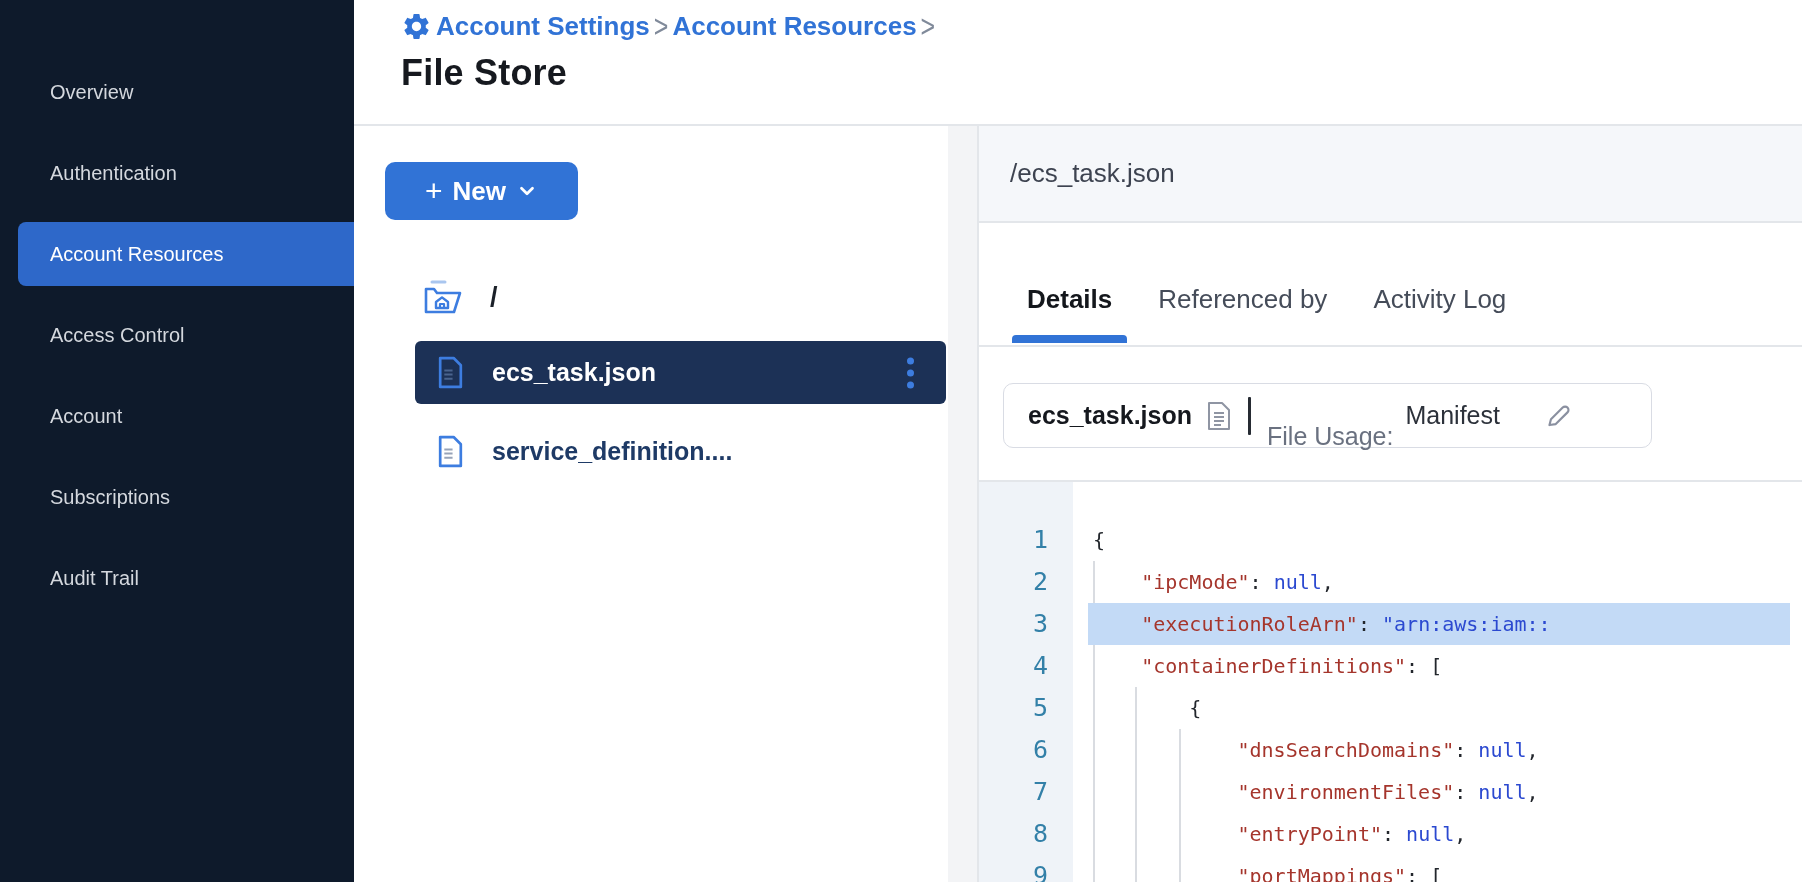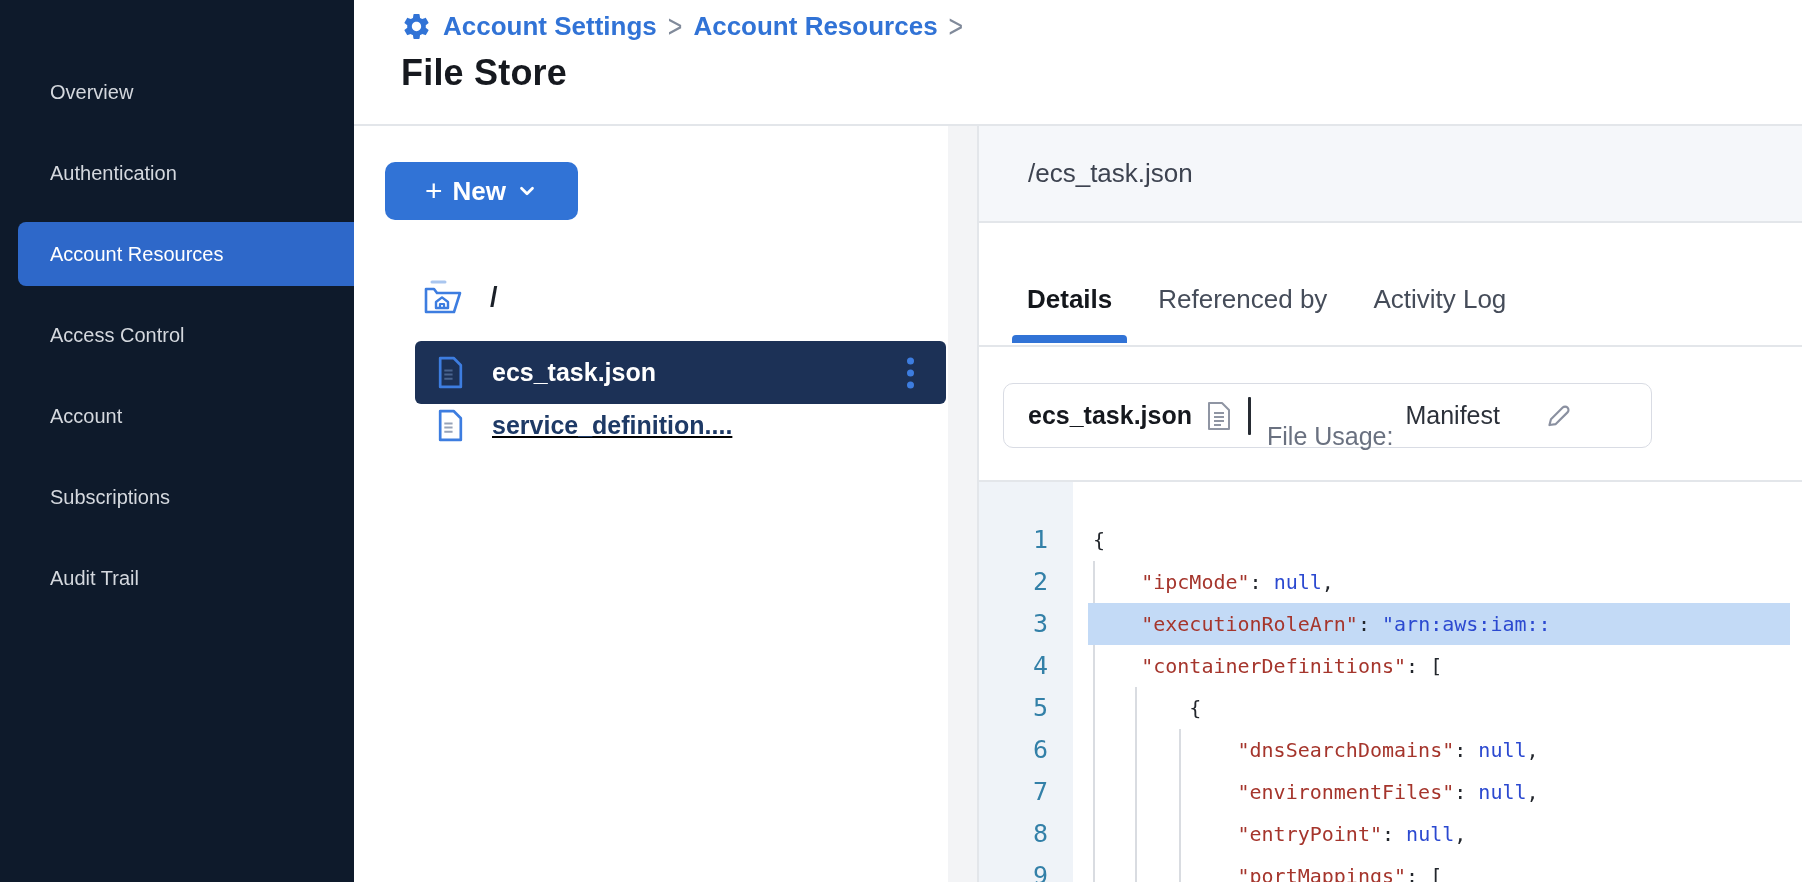--- a/index.html
+++ b/index.html
@@ -16,21 +16,21 @@
 
   
   .sidebar{position:absolute;left:0;top:0;width:354px;height:882px;background:var(--sidebar-bg);padding-top:60px;}
   .side-item{height:64px;display:flex;align-items:center;padding-left:50px;margin-bottom:17px;
     color:var(--sidebar-text);font-size:20px;font-weight:400;cursor:pointer;}
   .side-item.active{margin-left:18px;padding-left:32px;background:var(--sidebar-active-bg);
     border-radius:8px 0 0 8px;color:#ffffff;}
 
   
   .topbar{position:absolute;left:354px;top:0;right:0;height:126px;background:#fff;border-bottom:2px solid var(--border);}
-  .breadcrumb{position:absolute;left:47px;top:8px;height:36px;display:flex;align-items:center;gap:11px;}
+  .breadcrumb{position:absolute;left:47px;top:8px;height:36px;display:flex;align-items:center;gap:4px;}
   .crumb{color:var(--accent);font-size:26px;font-weight:600;cursor:pointer;}
   .crumb-sep{color:#808a9a;font-size:25px;font-weight:500;transform:scaleY(1.25);}
   .gear{width:31px;height:31px;display:block;}
   .page-title{position:absolute;left:47px;top:52px;font-size:36px;font-weight:700;color:#16191f;letter-spacing:.2px;}
 
   
   .mid-panel{position:absolute;left:354px;top:126px;width:594px;bottom:0;background:#fff;}
   .new-btn{position:absolute;left:31px;top:36px;width:193px;height:58px;border:none;border-radius:10px;
     background:var(--accent);color:#fff;font-size:26px;font-weight:700;display:flex;align-items:center;
     justify-content:center;gap:10px;cursor:pointer;font-family:inherit;}
@@ -49,21 +49,21 @@
   .kebab i{width:7px;height:7px;border-radius:50%;background:var(--icon-stroke);display:block;}
   .file-row.selected .kebab{display:flex;}
 
   
   .scroll-strip{position:absolute;left:948px;top:126px;width:29px;bottom:0;background:var(--scroll-bg);}
   .v-divider{position:absolute;left:977px;top:126px;width:2px;bottom:0;background:var(--border);}
 
   
   .right-panel{position:absolute;left:979px;top:126px;right:0;bottom:0;background:#fff;}
   .path-strip{position:absolute;left:0;right:0;top:0;height:97px;background:var(--strip-bg);
-    border-bottom:2px solid var(--border);display:flex;align-items:center;padding-left:49px;
+    border-bottom:2px solid var(--border);display:flex;align-items:center;padding-left:31px;
     font-size:26px;color:#3d4350;font-weight:500;}
   .tabs{position:absolute;left:0;right:0;top:97px;height:124px;border-bottom:2px solid var(--border);
     display:flex;align-items:center;padding:30px 0 0 33px;gap:16px;}
   .tab{position:relative;height:100%;display:flex;align-items:center;padding:0 15px;
     font-size:26px;color:var(--tab-inactive);font-weight:500;cursor:pointer;}
   .tab.active{color:#14171c;font-weight:700;}
   .tab .underline{display:none;position:absolute;left:0;right:0;bottom:2px;height:8px;
     border-radius:4px 4px 0 0;background:var(--accent);}
   .tab.active .underline{display:block;}
 
@@ -158,21 +158,21 @@
       <path d="M3 2h13l7 7v21H3z" stroke="#3d7de0" stroke-width="2.6" fill="none" stroke-linejoin="round"></path>
       <path class="doclines" d="M7 14h8M7 18h8M7 22h8" stroke-width="2" fill="none"></path>
     </svg>
     <span class="fname">ecs_task.json</span>
     <span class="kebab">
             <i></i>
             <i></i>
             <i></i>
           </span>
   </div>
-        <div class="file-row" style="top: 268px; text-decoration: underline;">
+        <div class="file-row" style="top: 294px;">
     <svg class="ficon" width="27" height="33" viewBox="0 0 26 32">
       <path d="M3 2h13l7 7v21H3z" stroke="#3d7de0" stroke-width="2.6" fill="none" stroke-linejoin="round"></path>
       <path class="doclines" d="M7 14h8M7 18h8M7 22h8" stroke-width="2" fill="none"></path>
     </svg>
     <span class="fname">service_definition....</span>
 
   </div>
       </div>
   </section>
 

